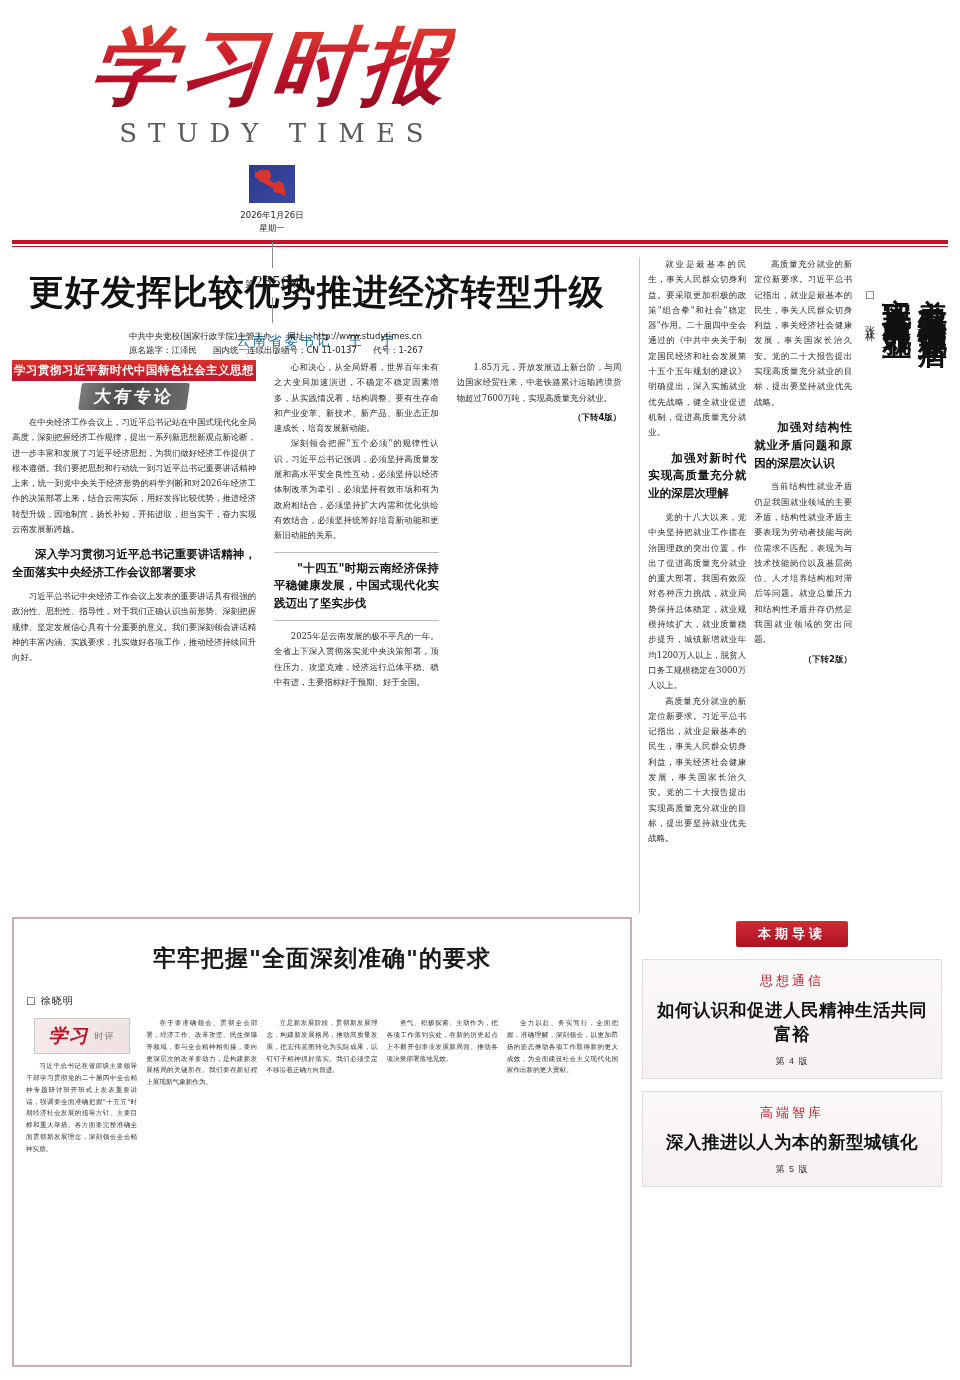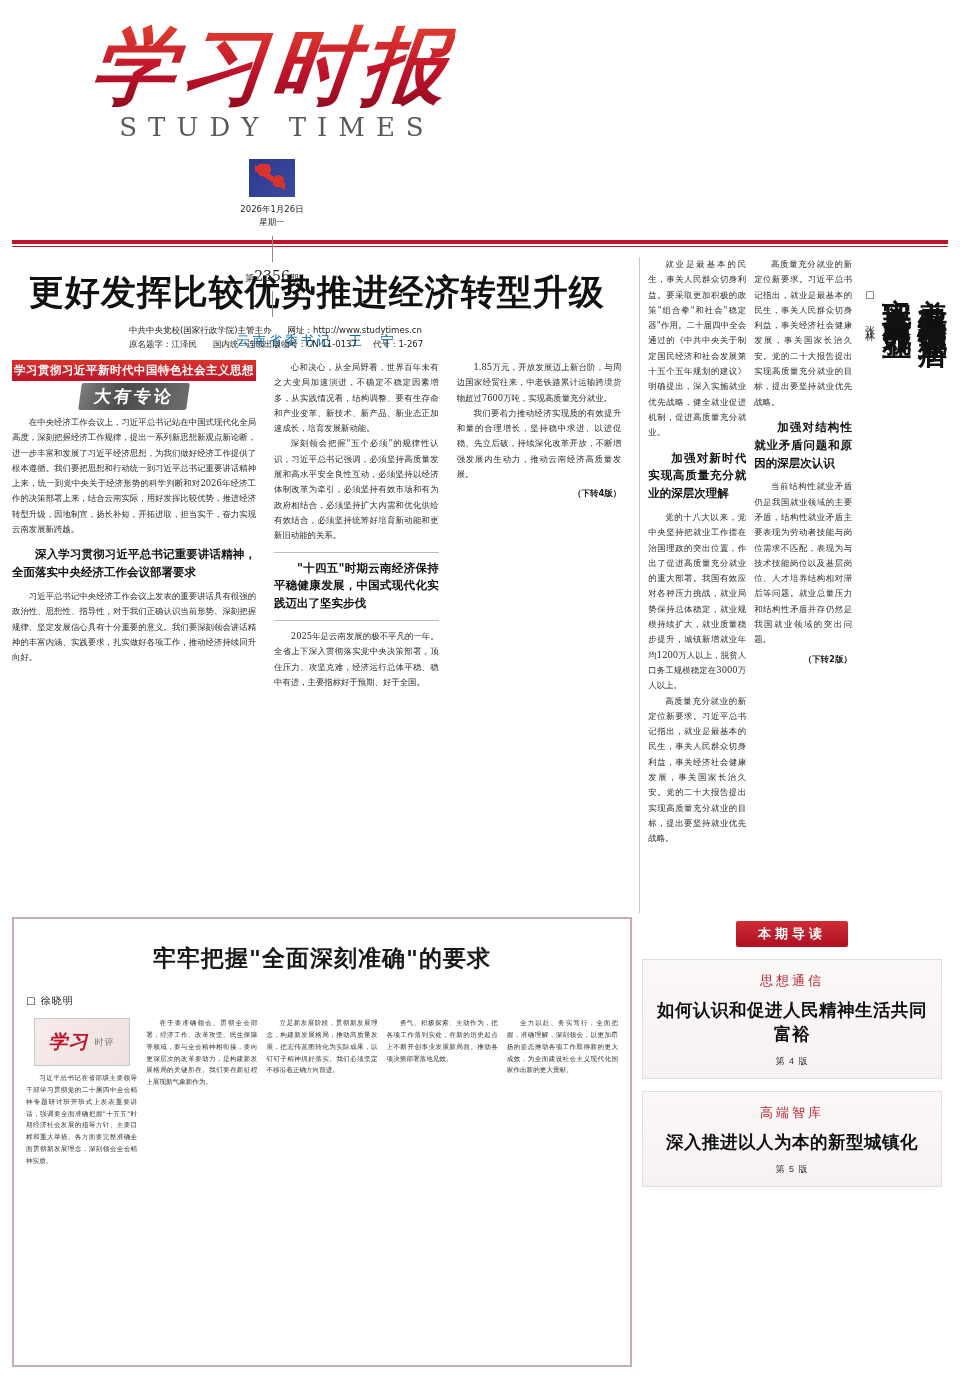--- a/index.html
+++ b/index.html
@@ -41,21 +41,21 @@
     line-height:1.05;
     transform:skewX(-6deg);
     font-style:italic;
     text-shadow:none;
   }
   .logo-en {
     font-family:"DejaVu Serif","Liberation Serif",serif;
     font-size:26px;
     letter-spacing:11px;
     color:#5a5a5a;
-    margin-top:2px;
+    margin-top:8px;
     padding-left:10px;
   }
   .mast-rule {
     width:98%;
     height:1px;
     background:#b9b9b9;
     margin:10px 0 7px 0;
   }
   .mast-info {
     display:flex;
@@ -287,21 +287,21 @@
   .bl-byline {
     text-align:left;
     font-size:10px;
     margin:20px 0 10px 0;
     letter-spacing:1px;
     font-family:"DejaVu Sans","Liberation Sans",sans-serif;
   }
   .bl-cols { display:flex; gap:9px; margin-top:4px; }
   .bl-col { flex:1; }
   .stamp {
-    width:96px; height:48px;
+    width:96px; height:36px;
     border:1px solid #c9c9c9;
     background:linear-gradient(120deg,#f6eceb 0%,#efe2e0 100%);
     position:relative;
     margin:0 auto 7px auto;
     display:flex;
     align-items:center;
     justify-content:center;
     overflow:hidden;
   }
   .stamp .s1 {
@@ -420,21 +420,20 @@
           <p>心和决心，从全局野看，世界百年未有之大变局加速演进，不确定不稳定因素增多，从实践情况看，结构调整、要有生存命和产业变革、新技术、新产品、新业态正加速成长，培育发展新动能。</p>
           <p>深刻领会把握"五个必须"的规律性认识，习近平总书记强调，必须坚持高质量发展和高水平安全良性互动，必须坚持以经济体制改革为牵引，必须坚持有效市场和有为政府相结合，必须坚持扩大内需和优化供给有效结合，必须坚持统筹好培育新动能和更新旧动能的关系。</p>
           <div class="sub-head boxed-sub">"十四五"时期云南经济保持平稳健康发展，中国式现代化实践迈出了坚实步伐</div>
           <p>2025年是云南发展的极不平凡的一年。全省上下深入贯彻落实党中央决策部署，顶住压力、攻坚克难，经济运行总体平稳、稳中有进，主要指标好于预期、好于全国。</p>
         </div>
       </div>
 
       <div class="col">
         <div class="body-text">
           <p>1.85万元，开放发展迈上新台阶，与周边国家经贸往来，中老铁路累计运输跨境货物超过7600万吨，实现高质量充分就业。</p>
-          <p>我们要着力推动经济实现质的有效提升和量的合理增长，坚持稳中求进、以进促稳、先立后破，持续深化改革开放，不断增强发展内生动力，推动云南经济高质量发展。</p>
         </div>
         <div class="cont-note">（下转4版）</div>
       </div>
     </div>
   </div>
 
   <div class="vdivider"></div>
 
   <div class="right-block">
     <div class="right-cols">

